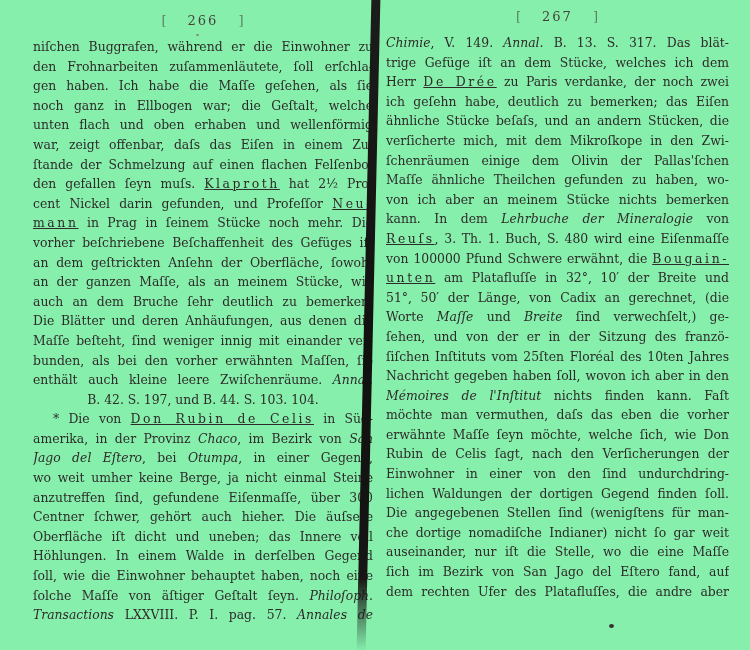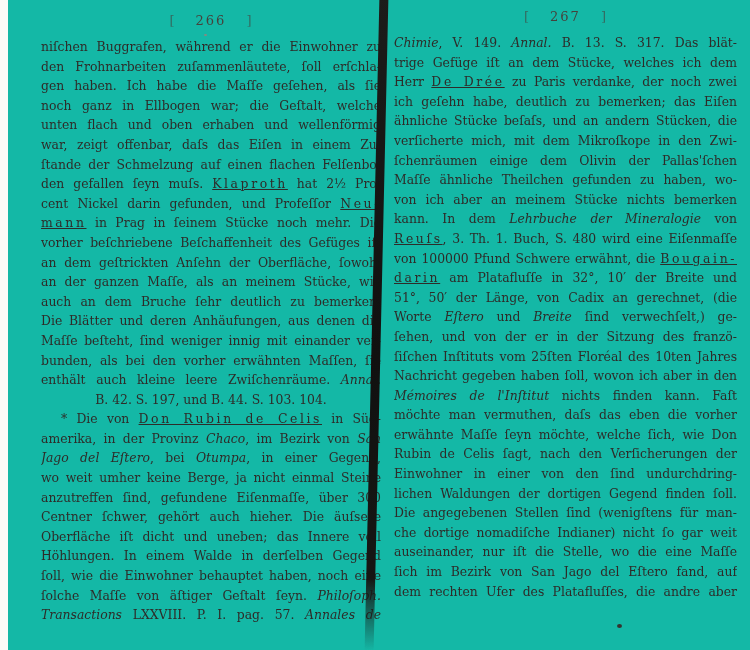--- a/index.html
+++ b/index.html
@@ -6,21 +6,21 @@
     margin: 0; padding: 0;
   }
   body {
     width: 750px; height: 650px;
     background: #fbfbf8;
     overflow: hidden;
     position: relative;
     font-family: "DejaVu Serif", "Liberation Serif", serif;
     color: #2e2c29;
   }
-  .scan { position: absolute; inset: 0; background: #14b8a6; margin-left: 8px; }
+  .scan { position: absolute; inset: 0; background: #86efac; }
 
   .page { position: absolute; }
   .page-left  { left: 33px;  top: 10px; width: 340px; }
   .page-right { left: 386px; top: 6px;  width: 343px; }
 
   .page-header {
     text-align: center;
     font-size: 13px;
     height: 22px;
     line-height: 22px;
@@ -124,23 +124,23 @@
         <div class="line">Herr <span class="spaced">De Drée</span> zu Paris verdanke, der noch zwei</div>
         <div class="line">ich geſehn habe, deutlich zu bemerken; das Eiſen</div>
         <div class="line">ähnliche Stücke beſaſs, und an andern Stücken, die</div>
         <div class="line">verſicherte mich, mit dem Mikroſkope in den Zwi-</div>
         <div class="line">ſchenräumen einige dem Olivin der Pallas'ſchen</div>
         <div class="line">Maſſe ähnliche Theilchen gefunden zu haben, wo-</div>
         <div class="line">von ich aber an meinem Stücke nichts bemerken</div>
         <div class="line">kann.  In dem <span class="italic">Lehrbuche der Mineralogie</span> von</div>
         <div class="line"><span class="spaced">Reuſs</span>, 3. Th. 1. Buch, S. 480 wird eine Eiſenmaſſe</div>
         <div class="line">von 100000 Pfund Schwere erwähnt, die <span class="spaced">Bougain-</span></div>
-        <div class="line"><span class="spaced">darin</span> am Platafluſſe in 32°, 10′ der Breite und</div>
+        <div class="line"><span class="spaced">unten</span> am Platafluſſe in 32°, 10′ der Breite und</div>
         <div class="line">51°, 50′ der Länge, von Cadix an gerechnet, (die</div>
-        <div class="line">Worte <span class="italic">Eſtero</span> und <span class="italic">Breite</span> ſind verwechſelt,) ge-</div>
+        <div class="line">Worte <span class="italic">Maſſe</span> und <span class="italic">Breite</span> ſind verwechſelt,) ge-</div>
         <div class="line">ſehen, und von der er in der Sitzung des franzö-</div>
         <div class="line">ſiſchen Inſtituts vom 25ſten Floréal des 10ten Jahres</div>
         <div class="line">Nachricht gegeben haben ſoll, wovon ich aber in den</div>
         <div class="line"><span class="italic">Mémoires de l'Inſtitut</span> nichts finden kann.  Faſt</div>
         <div class="line">möchte man vermuthen, daſs das eben die vorher</div>
         <div class="line">erwähnte Maſſe ſeyn möchte, welche ſich, wie Don</div>
         <div class="line">Rubin de Celis ſagt, nach den Verſicherungen der</div>
         <div class="line">Einwohner in einer von den ſind undurchdring-</div>
         <div class="line">lichen Waldungen der dortigen Gegend finden ſoll.</div>
         <div class="line">Die angegebenen Stellen ſind (wenigſtens für man-</div>

